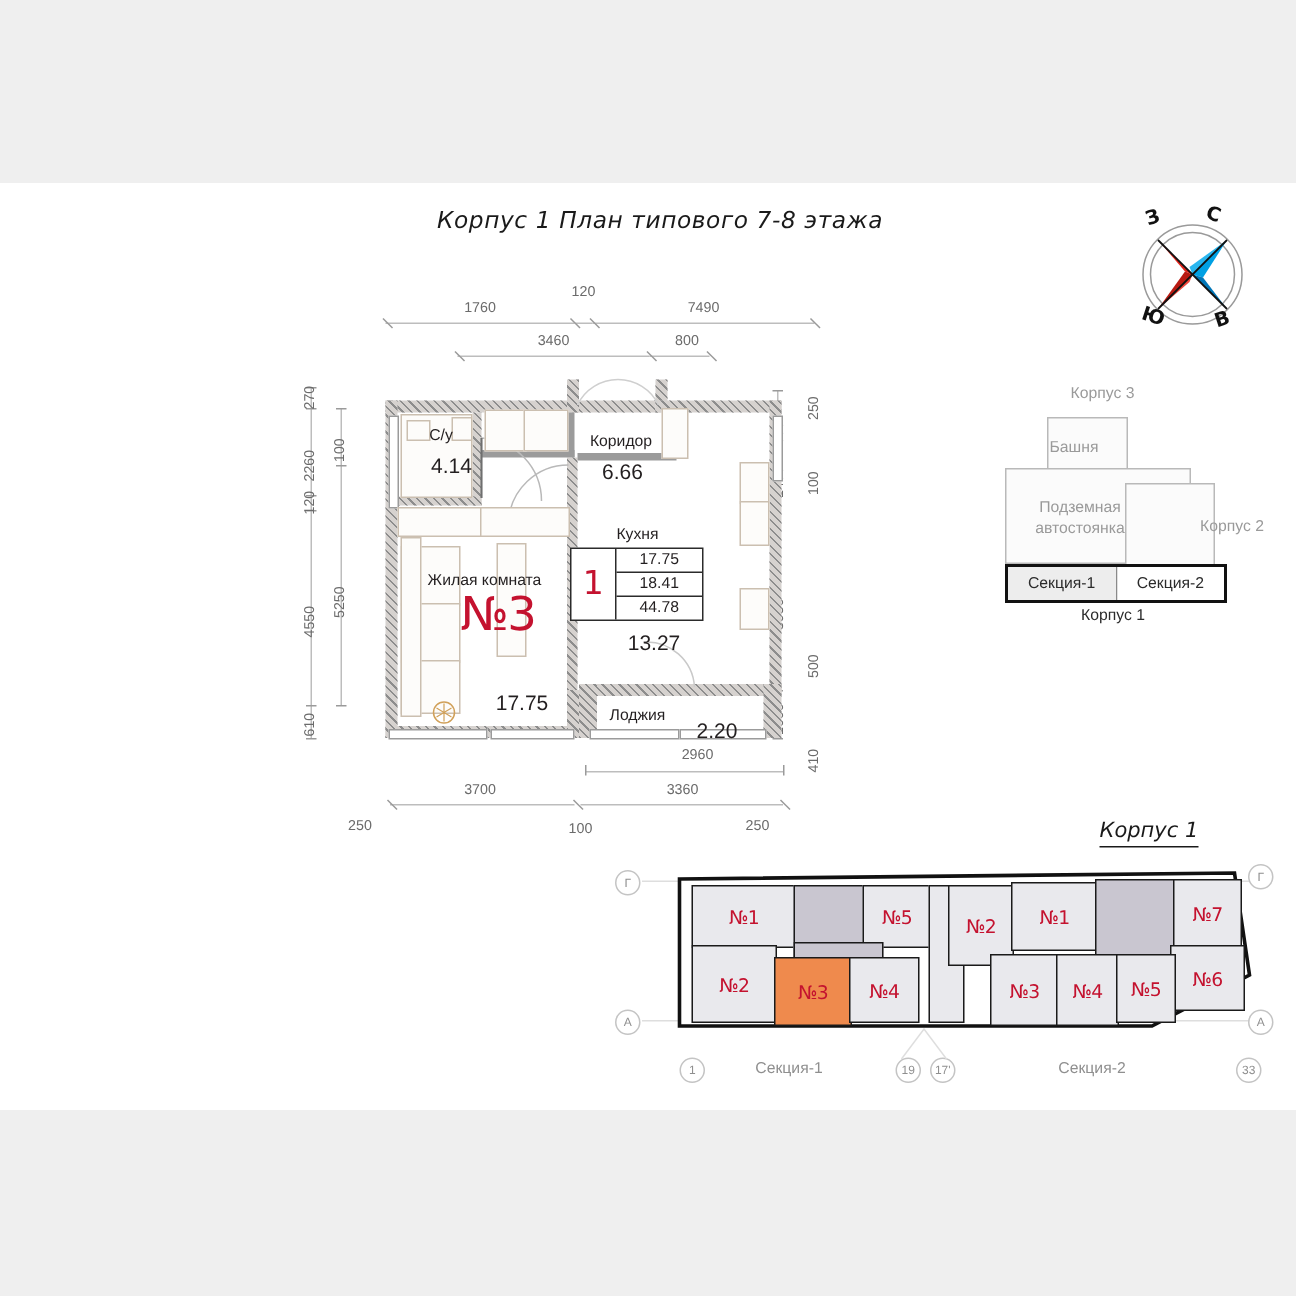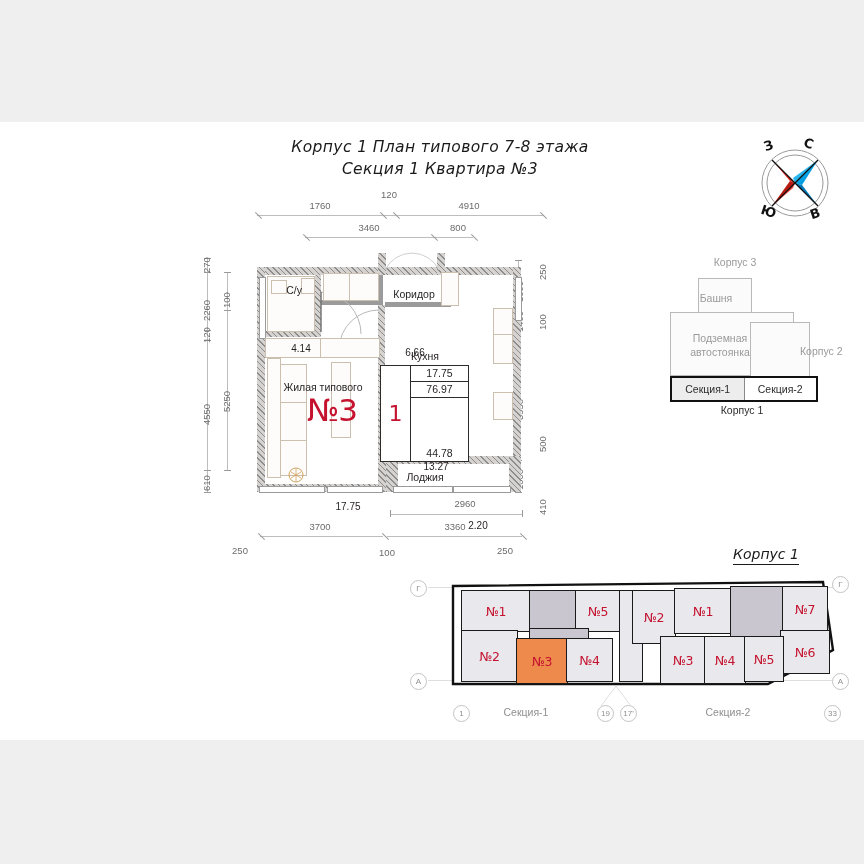--- a/index.html
+++ b/index.html
@@ -41,40 +41,40 @@
   .dim-v{position:absolute;font-size:9.5px;color:#6b6b6b;font-family:"Liberation Sans",sans-serif;
          white-space:nowrap;transform-origin:0 0;transform:rotate(-90deg);}
   .dline{position:absolute;background:#bdbdbd;}
   .dline.h{height:1px;}
   .dline.v{width:1px;}
   .tick{position:absolute;width:1px;height:7px;background:#9a9a9a;}
   .tickh{position:absolute;height:1px;width:7px;background:#9a9a9a;}
   .slash{position:absolute;width:9px;height:1px;background:#9a9a9a;transform:rotate(45deg);}
 
   .room-name{position:absolute;font-size:10.5px;color:#231f20;white-space:nowrap;}
-  .room-area{position:absolute;font-size:10px;color:#231f20;white-space:nowrap;margin-top:41px;}
+  .room-area{position:absolute;font-size:14px;color:#231f20;white-space:nowrap;}
 
   #flatnum{
     position:absolute;font-family:"DejaVu Sans",sans-serif;font-size:31px;
     color:#c4122f;letter-spacing:-1px;
   }
 
   
   #infobox{position:absolute;border:1.3px solid #2b2b2b;display:flex;background:#fff;}
   #infobox .rooms{
     width:29px;display:flex;align-items:center;justify-content:center;
     font-family:"DejaVu Sans",sans-serif;font-size:22px;color:#c4122f;
     border-right:1.3px solid #2b2b2b;
   }
   #infobox .areas{display:flex;flex-direction:column;width:57px;}
   #infobox .areas div{
     height:15px;line-height:15px;text-align:center;font-size:10.5px;color:#231f20;
     border-bottom:1px solid #2b2b2b;
   }
-  #infobox .areas div:last-child{border-bottom:none;margin-top:48px;}
+  #infobox .areas div:last-child{border-bottom:none;}
 
   
   #keyplan{position:absolute;left:660px;top:250px;width:200px;height:200px;}
   .kp-box{position:absolute;border:1px solid #b9b9b9;background:#fbfbfb;}
   .kp-txt{position:absolute;font-size:10.5px;color:#9a9a9a;white-space:nowrap;text-align:center;
           font-family:"Liberation Sans",sans-serif;}
   .kp-txt.dark{color:#2b2b2b;}
   #kp-sections{position:absolute;border:2.6px solid #111;display:flex;background:#fff;}
   #kp-sections .sec{
     display:flex;align-items:center;justify-content:center;font-size:10.5px;color:#2b2b2b;
@@ -112,21 +112,20 @@
 <body>
 
 <div id="root">
 
   <div class="band" id="band-top"></div>
   <div class="band" id="band-bottom"></div>
 
   <div id="sheet"></div>
 
   <div class="txt ctr" id="title-l1" style="left:440px;top:138px;">Корпус 1   План типового 7-8 этажа</div>
-  <div class="txt ctr" id="title-l2" style="left:440px;top:160px;">Секция 1    Квартира №3</div>
 
   <div id="compass">
     <svg width="86" height="86" viewBox="0 0 86 86">
       <circle cx="43" cy="43" r="33" fill="none" stroke="#9a9a9a" stroke-width="1"></circle>
       <circle cx="43" cy="43" r="28" fill="none" stroke="#9a9a9a" stroke-width="1"></circle>
       <polygon points="43,43 66,20 50,45" fill="#00a0e3"></polygon>
       <polygon points="43,43 50,45 66,66" fill="#0076b8"></polygon>
       <polygon points="43,43 20,20 38,41" fill="#e2231a"></polygon>
       <polygon points="43,43 38,41 20,66" fill="#b81a12"></polygon>
       <polygon points="43,43 66,20 41,38" fill="#29b6ef"></polygon>
@@ -144,21 +143,21 @@
 
     <div class="dline h" style="left:82px;top:35px;width:126px;"></div>
     <div class="dline h" style="left:208px;top:35px;width:12px;"></div>
     <div class="dline h" style="left:220px;top:35px;width:148px;"></div>
     <div class="slash" style="left:79px;top:35px;"></div>
     <div class="slash" style="left:204px;top:35px;"></div>
     <div class="slash" style="left:217px;top:35px;"></div>
     <div class="slash" style="left:364px;top:35px;"></div>
     <div class="dim-t ctr" style="left:145px;top:20px;">1760</div>
     <div class="dim-t ctr" style="left:214px;top:9px;">120</div>
-    <div class="dim-t ctr" style="left:294px;top:20px;">4910</div>
+    <div class="dim-t ctr" style="left:294px;top:20px;">7490</div>
 
     <div class="dline h" style="left:130px;top:57px;width:128px;"></div>
     <div class="dline h" style="left:258px;top:57px;width:40px;"></div>
     <div class="slash" style="left:127px;top:57px;"></div>
     <div class="slash" style="left:255px;top:57px;"></div>
     <div class="slash" style="left:295px;top:57px;"></div>
     <div class="dim-t ctr" style="left:194px;top:42px;">3460</div>
     <div class="dim-t ctr" style="left:283px;top:42px;">800</div>
 
     <div class="dline v" style="left:32px;top:78px;height:14px;"></div>
@@ -290,33 +289,33 @@
 
     <div class="room-name ctr" style="left:119px;top:104px;">С/у</div>
     <div class="room-area ctr" style="left:126px;top:122px;">4.14</div>
 
     <div class="room-name ctr" style="left:239px;top:108px;">Коридор</div>
     <div class="room-area ctr" style="left:240px;top:126px;">6.66</div>
 
     <div class="room-name ctr" style="left:250px;top:170px;">Кухня</div>
     <div class="room-area ctr" style="left:261px;top:240px;">13.27</div>
 
-    <div class="room-name ctr" style="left:148px;top:201px;">Жилая типового</div>
+    <div class="room-name ctr" style="left:148px;top:201px;">Жилая комната</div>
     <div class="room-area ctr" style="left:173px;top:280px;">17.75</div>
 
     <div class="room-name ctr" style="left:250px;top:291px;">Лоджия</div>
     <div class="room-area ctr" style="left:303px;top:299px;">2.20</div>
 
     <div id="flatnum" style="left:132px;top:212px;">№3</div>
 
     <div id="infobox" style="left:205px;top:185px;">
       <div class="rooms">1</div>
       <div class="areas">
         <div>17.75</div>
-        <div>76.97</div>
+        <div>18.41</div>
         <div>44.78</div>
       </div>
     </div>
   </div>
 
   <div id="keyplan">
     <div class="kp-txt" style="left:30px;top:6px;width:90px;">Корпус 3</div>
 
     <div class="kp-box" style="left:38px;top:28px;width:52px;height:44px;"></div>
     <div class="kp-txt" style="left:38px;top:42px;width:36px;">Башня</div>

